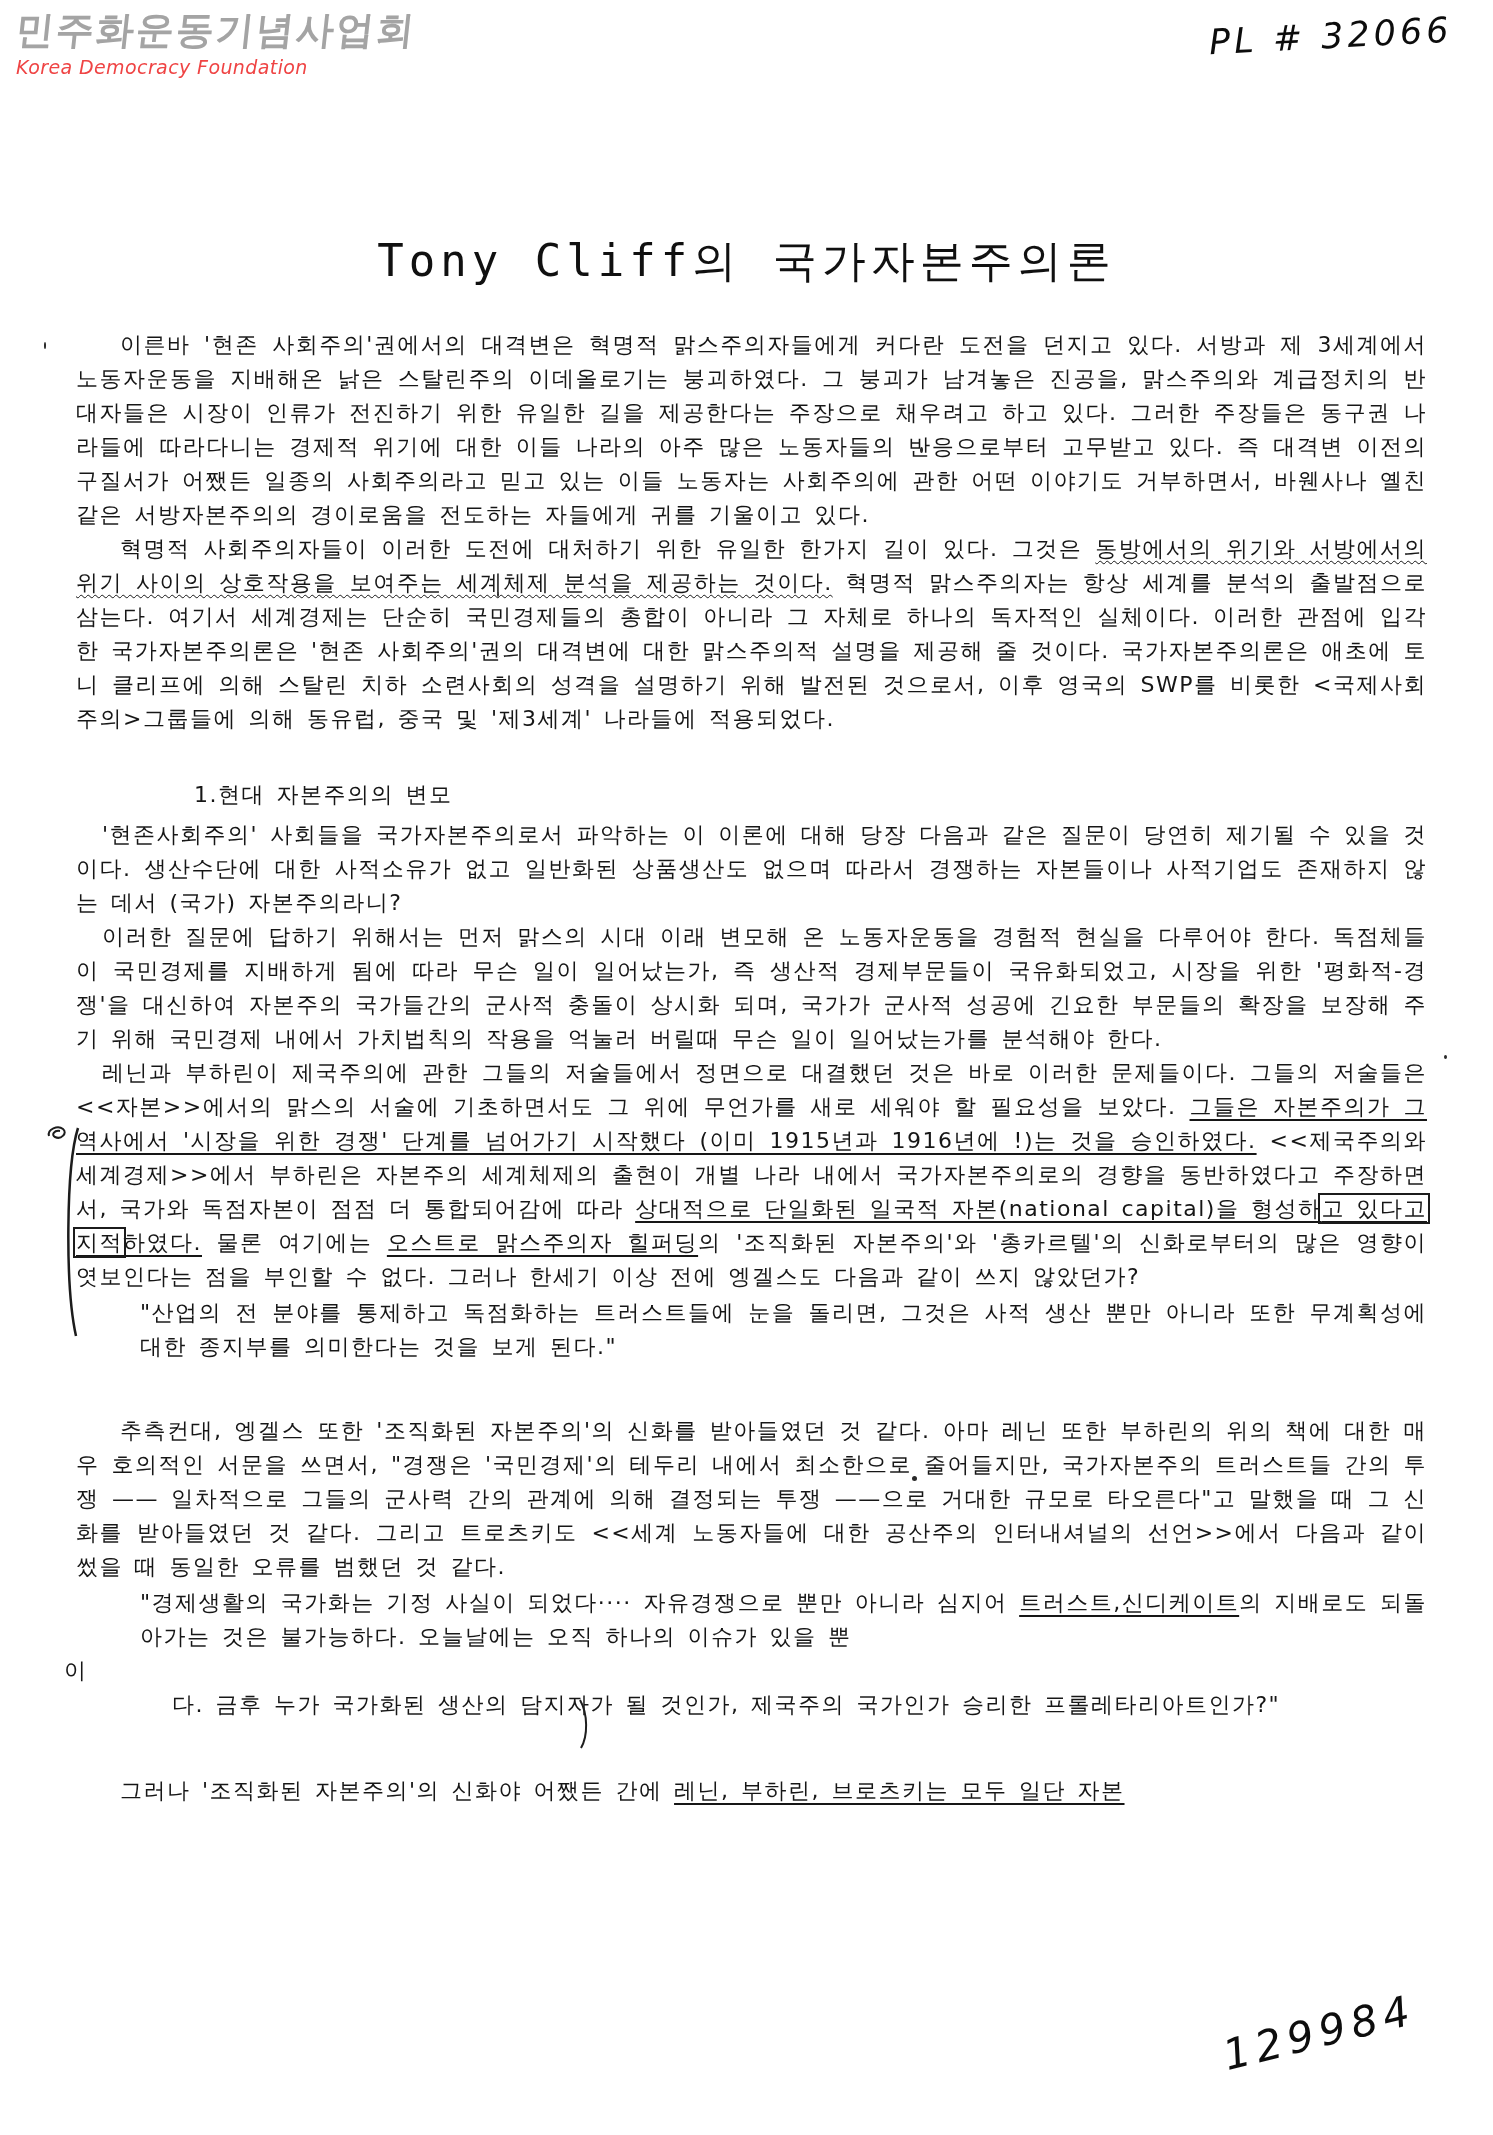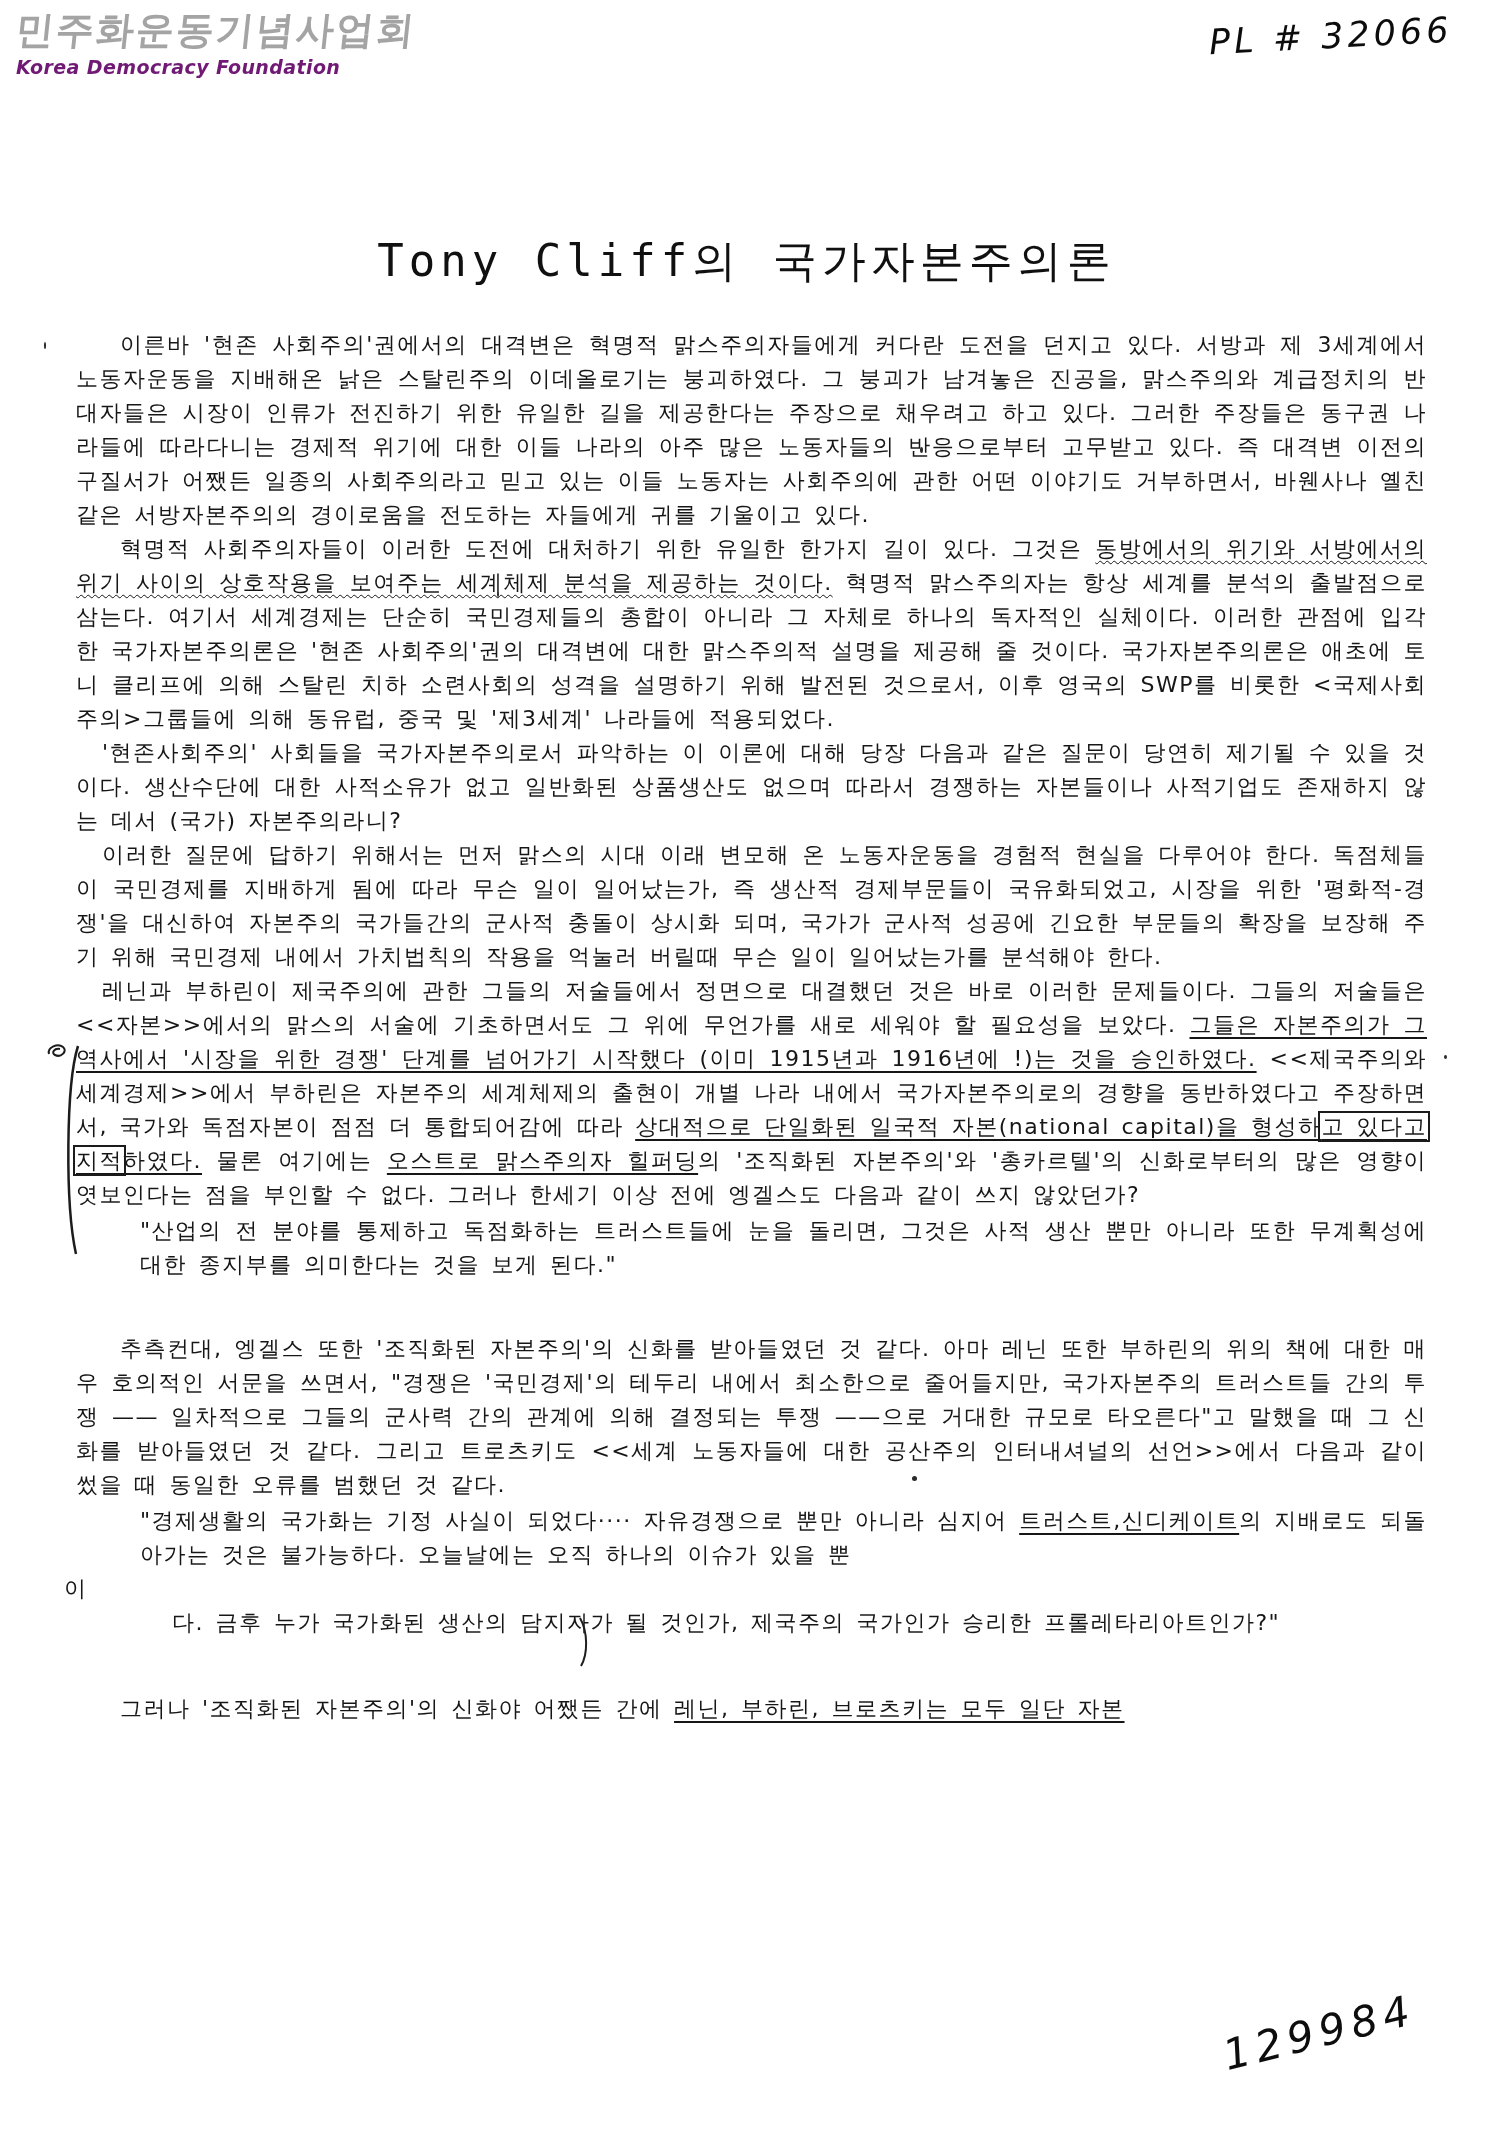--- a/index.html
+++ b/index.html
@@ -13,22 +13,22 @@
     overflow:hidden;
   }
   
   .logo{position:absolute;top:10px;left:16px;}
   .logo-kr{
     font-size:38px;font-weight:bold;color:#a4a4a4;
     letter-spacing:2px;transform:skewX(-6deg);
     line-height:1.1;
   }
   .logo-en{
-    font-size:19px;font-weight:bold;font-style:italic;
-    color:#701a75;letter-spacing:0.4px;margin-top:4px;
+    font-size:19px;font-weight:normal;font-style:italic;
+    color:#ef4444;letter-spacing:0.4px;margin-top:4px;
   }
   .registry{
     position:absolute;top:16px;right:40px;
     font-size:35px;font-style:italic;font-weight:500;
     letter-spacing:4px;color:#0c0c0c;
     transform:rotate(-3deg);
   }
   
   .doc-title{
     position:absolute;top:232px;left:0;right:0;
@@ -95,20 +95,21 @@
   <div class="registry">PL # 32066</div>
 
   <h1 class="doc-title">Tony Cliff의 국가자본주의론</h1>
 
   <div class="doc-body">
 
     <p class="para"><span>이른바 '현존 사회주의'권에서의 대격변은 혁명적 맑스주의자들에게 커다란 도전을 던지고 있다. 서방과 제 3세계에서 노동자운동을 지배해온 낡은 스탈린주의 이데올로기는 붕괴하였다. 그 붕괴가 남겨놓은 진공을, 맑스주의와 계급정치의 반대자들은 시장이 인류가 전진하기 위한 유일한 길을 제공한다는 주장으로 채우려고 하고 있다. 그러한 주장들은 동구권 나라들에 따라다니는 경제적 위기에 대한 이들 나라의 아주 많은 노동자들의 반응으로부터 고무받고 있다. 즉 대격변 이전의 구질서가 어쨌든 일종의 사회주의라고 믿고 있는 이들 노동자는 사회주의에 관한 어떤 이야기도 거부하면서, 바웬사나 옐친같은 서방자본주의의 경이로움을 전도하는 자들에게 귀를 기울이고 있다.</span></p>
 
     <p class="para"><span>혁명적 사회주의자들이 이러한 도전에 대처하기 위한 유일한 한가지 길이 있다. 그것은 </span><span class="u-wavy">동방에서의 위기와 서방에서의 위기 사이의 상호작용을 보여주는 세계체제 분석을 제공하는 것이다.</span><span> 혁명적 맑스주의자는 항상 세계를 분석의 출발점으로 삼는다. 여기서 세계경제는 단순히 국민경제들의 총합이 아니라 그 자체로 하나의 독자적인 실체이다. 이러한 관점에 입각한 국가자본주의론은 '현존 사회주의'권의 대격변에 대한 맑스주의적 설명을 제공해 줄 것이다. 국가자본주의론은 애초에 토니 클리프에 의해 스탈린 치하 소련사회의 성격을 설명하기 위해 발전된 것으로서, 이후 영국의 SWP를 비롯한 &lt;국제사회주의&gt;그룹들에 의해 동유럽, 중국 및 '제3세계' 나라들에 적용되었다.</span></p>
 
+    <h2 class="section-heading">1.현대 자본주의의 변모</h2>
 
     <p class="para tight"><span>'현존사회주의' 사회들을 국가자본주의로서 파악하는 이 이론에 대해 당장 다음과 같은 질문이 당연히 제기될 수 있을 것이다. 생산수단에 대한  사적소유가 없고 일반화된 상품생산도 없으며 따라서 경쟁하는 자본들이나 사적기업도 존재하지 않는 데서 (국가) 자본주의라니?</span></p>
 
     <p class="para tight"><span>이러한 질문에 답하기 위해서는 먼저 맑스의 시대 이래 변모해 온 노동자운동을 경험적 현실을 다루어야 한다. 독점체들이 국민경제를 지배하게 됨에 따라 무슨 일이 일어났는가, 즉 생산적 경제부문들이 국유화되었고, 시장을 위한 '평화적-경쟁'을 대신하여 자본주의 국가들간의 군사적 충돌이 상시화 되며, 국가가 군사적 성공에 긴요한 부문들의 확장을 보장해 주기 위해 국민경제 내에서 가치법칙의 작용을 억눌러 버릴때 무슨 일이 일어났는가를 분석해야 한다.</span></p>
 
     <p class="para tight p5">
       
       <span class="margin-check"><svg width="26" height="22" viewBox="0 0 26 22">
             <path d="M3 12 C1 5 12 1 17 5 C22 9 15 16 9 13 C5 11 8 6 14 7" fill="none" stroke="#1c1c1c" stroke-width="2"></path>
           </svg></span>

